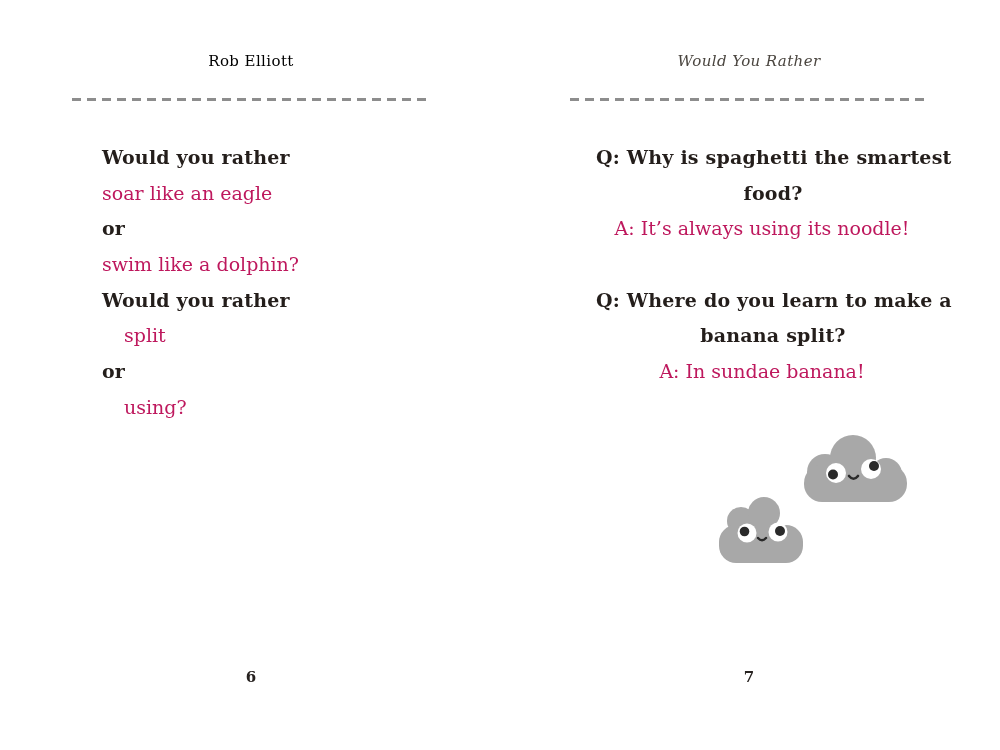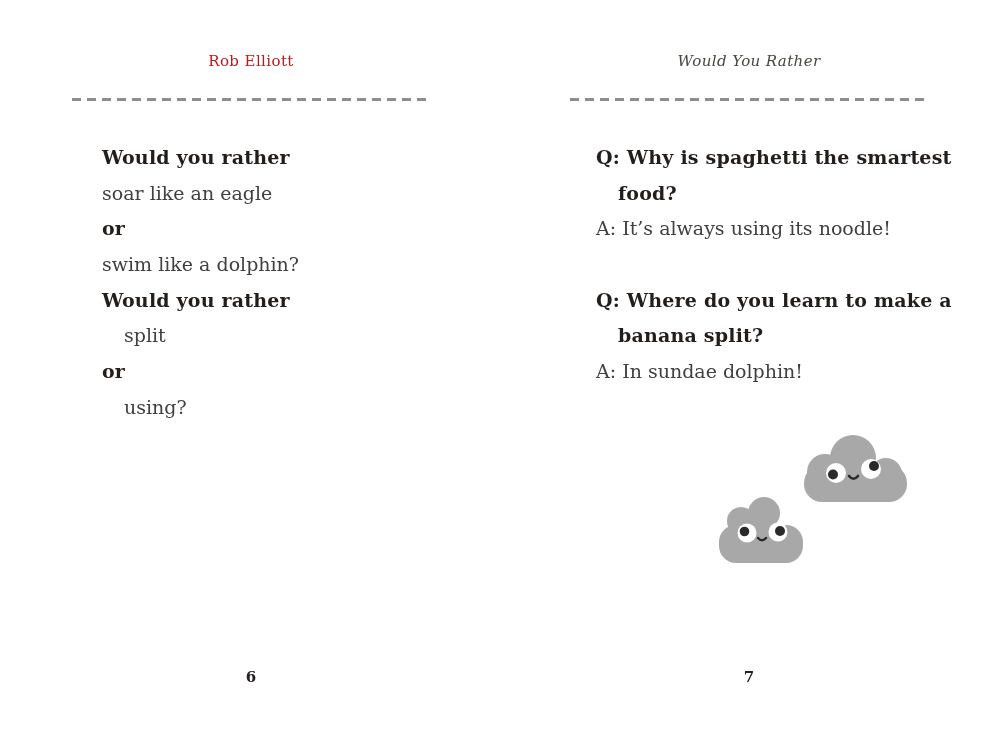--- a/index.html
+++ b/index.html
@@ -22,21 +22,21 @@
   #page-right { left: 570px; }
 
   .running-head {
     position: absolute;
     top: 52px;
     left: 0;
     width: 100%;
     text-align: center;
     font-size: 15px;
     letter-spacing: 0.4px;
-    color: #b91c1c;
+    color: #000000;
   }
   #page-right .running-head {
     font-style: italic;
     color: #4a453f;
   }
 
   .rule {
     position: absolute;
     top: 98px;
     left: 0;
@@ -45,27 +45,27 @@
     background: repeating-linear-gradient(90deg, #8d8d8d 0 9px, transparent 9px 15px);
   }
 
   .content {
     position: absolute;
     top: 145px;
     left: 30px;
     right: 0;
     font-size: 19px;
   }
-  #page-right .content { left: 26px; }
+  #page-right .content { left: 26px; text-align: center; }
 
   .line {
     height: 35.7px;
     line-height: 24px;
     white-space: nowrap;
-    color: #404040;
+    color: #be185d;
   }
   .line.b {
     font-weight: bold;
     color: #241e1b;
     letter-spacing: 0.2px;
   }
   .line.ind { padding-left: 22px; }
 
   .folio {
     position: absolute;
@@ -110,21 +110,21 @@
   <div class="page" id="page-right">
     <div class="running-head">Would You Rather</div>
     <div class="rule"></div>
     <div class="content">
       <div class="line b">Q: Why is spaghetti the smartest</div>
       <div class="line b ind">food?</div>
       <div class="line">A: It’s always using its noodle!</div>
       <div class="line"></div>
       <div class="line b">Q: Where do you learn to make a</div>
       <div class="line b ind">banana split?</div>
-      <div class="line">A: In sundae dolphin!</div>
+      <div class="line">A: In sundae banana!</div>
     </div>
     <div class="folio">7</div>
   </div>
 
   <svg class="clouds" viewBox="0 0 220 145" aria-hidden="true">
     <g fill="#a8a8a8">
       <circle cx="125" cy="47" r="18"></circle>
       <circle cx="153" cy="33" r="23"></circle>
       <circle cx="186" cy="49" r="16"></circle>
       <rect x="104" y="40" width="103" height="37" rx="18"></rect>

